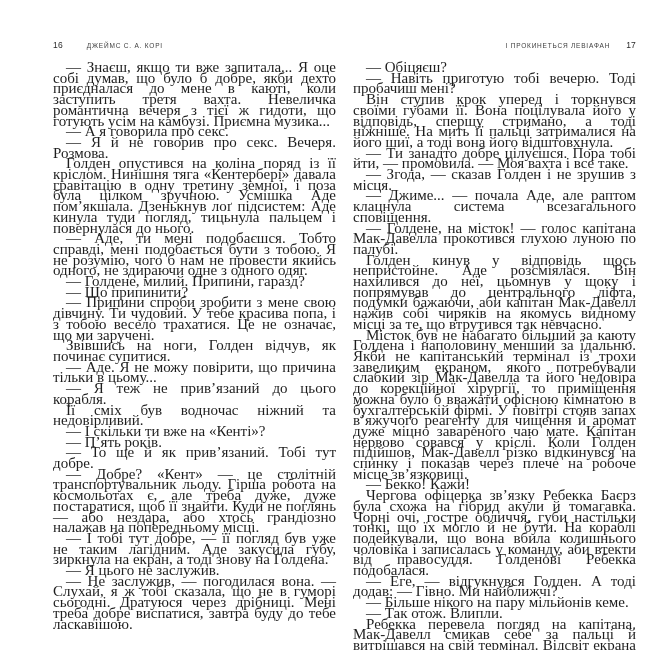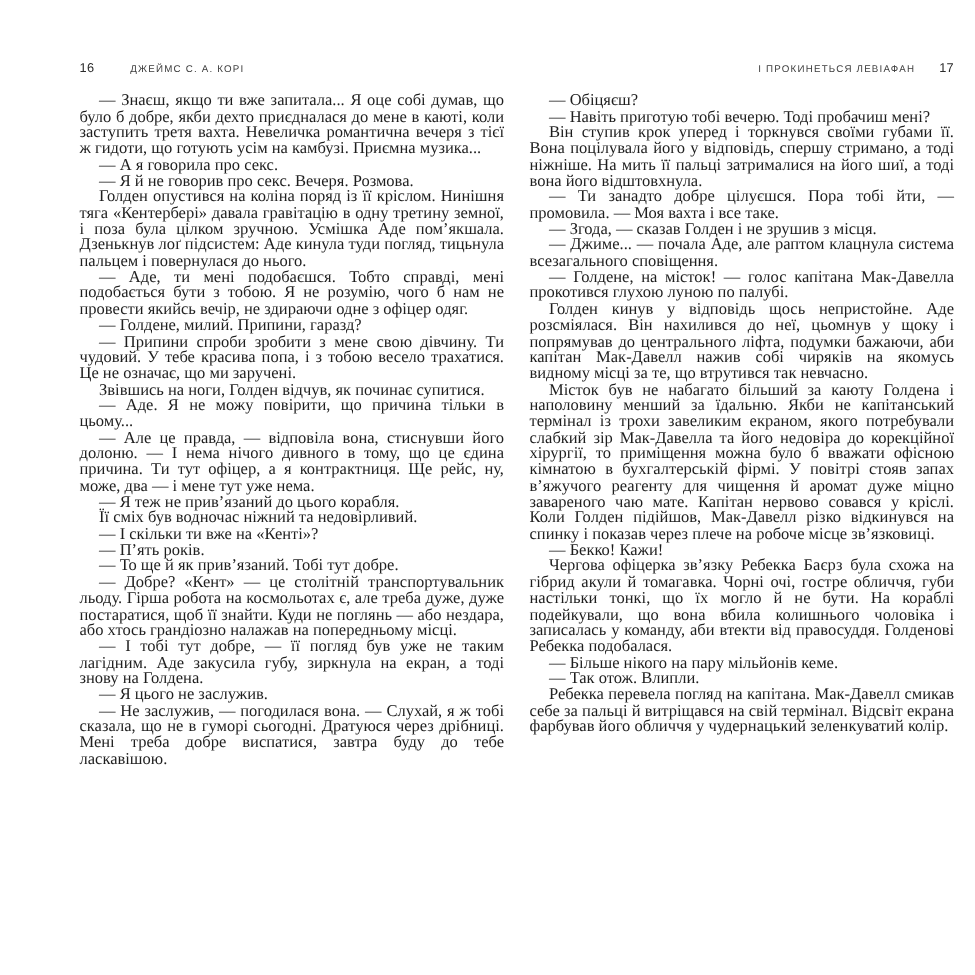--- a/index.html
+++ b/index.html
@@ -43,21 +43,21 @@
   }
   .running-head .folio {
     font-size: 8.5px;
     letter-spacing: 0.2px;
     color: #2a2a2a;
   }
   .running-head.head-left .folio { margin-right: 24px; }
   .running-head.head-right { justify-content: flex-end; }
   .running-head.head-right .folio { margin-left: 16px; }
   .body-text {
-    font-size: 11px;
+    font-size: 15px;
     line-height: 10.7px;
     text-align: justify;
     text-justify: inter-word;
     hyphens: auto;
   }
   .body-text p {
     margin: 0;
     padding: 0;
     text-indent: 13px;
   }
@@ -76,32 +76,32 @@
 
         <p>— Знаєш, якщо ти вже запитала... Я оце собі думав, що було б добре, якби дехто приєдналася до мене в каюті, коли заступить третя вахта. Невеличка романтична вечеря з тієї ж гидоти, що готують усім на камбузі. Приємна музика...</p>
 
 
         <p>— А я говорила про секс.</p>
 
         <p>— Я й не говорив про секс. Вечеря. Розмова.</p>
 
         <p>Голден опустився на коліна поряд із її кріслом. Нинішня тяга «Кентербері» давала гравітацію в одну третину земної, і поза була цілком зручною. Усмішка Аде пом’якшала. Дзенькнув лоґ підсистем: Аде кинула туди погляд, тицьнула пальцем і повернулася до нього.</p>
 
-        <p>— Аде, ти мені подобаєшся. Тобто справді, мені подобається бути з тобою. Я не розумію, чого б нам не провести якийсь вечір, не здираючи одне з офіцер одяг.</p>
+        <p>— Аде, ти мені подобаєшся. Тобто справді, мені подобається бути з тобою. Я не розумію, чого б нам не провести якийсь одного, не здираючи одне з одного одяг.</p>
 
         <p>— Голдене, милий. Припини, гаразд?</p>
 
+        <p>— Що припинити?</p>
 
         <p>— Припини спроби зробити з мене свою дівчину. Ти чудовий. У тебе красива попа, і з тобою весело трахатися. Це не означає, що ми заручені.</p>
 
         <p>Звівшись на ноги, Голден відчув, як починає супитися.</p>
 
         <p>— Аде. Я не можу повірити, що причина тільки в цьому...</p>
 
-        <p>— Але це правда, — відповіла вона, стиснувши його долоню. — І нема нічого дивного в тому, що це єдина причина. Ти тут офіцер, а я контрактниця. Ще рейс, ну, може, два — і мене тут уже нема.</p>
 
         <p>— Я теж не прив’язаний до цього корабля.</p>
 
         <p>Її сміх був водночас ніжний та недовірливий.</p>
 
         <p>— І скільки ти вже на «Кенті»?</p>
 
         <p>— П’ять років.</p>
 
         <p>— То ще й як прив’язаний. Тобі тут добре.</p>
@@ -139,20 +139,21 @@
 
         <p>Голден кинув у відповідь щось непристойне. Аде розсміялася. Він нахилився до неї, цьомнув у щоку і попрямував до центрального ліфта, подумки бажаючи, аби капітан Мак-Давелл нажив собі чиряків на якомусь видному місці за те, що втрутився так невчасно.</p>
 
         <p>Місток був не набагато більший за каюту Голдена і наполовину менший за їдальню. Якби не капітанський термінал із трохи завеликим екраном, якого потребували слабкий зір Мак-Давелла та його недовіра до корекційної хірургії, то приміщення можна було б вважати офісною кімнатою в бухгалтерській фірмі. У повітрі стояв запах в’яжучого реагенту для чищення й аромат дуже міцно завареного чаю мате. Капітан нервово совався у кріслі. Коли Голден підійшов, Мак-Давелл різко відкинувся на спинку і показав через плече на робоче місце зв’язковиці.</p>
 
         <p>— Бекко! Кажи!</p>
 
         <p>Чергова офіцерка зв’язку Ребекка Баєрз була схожа на гібрид акули й томагавка. Чорні очі, гостре обличчя, губи настільки тонкі, що їх могло й не бути. На кораблі подейкували, що вона вбила колишнього чоловіка і записалась у команду, аби втекти від правосуддя. Голденові Ребекка подобалася.</p>
 
 
+        <p>— Еге, — відгукнувся Голден. А тоді додав: — Гівно. Ми найближчі?</p>
 
         <p>— Більше нікого на пару мільйонів кеме.</p>
 
         <p>— Так отож. Влипли.</p>
 
         <p>Ребекка перевела погляд на капітана. Мак-Давелл смикав себе за пальці й витріщався на свій термінал. Відсвіт екрана фарбував його обличчя у чудернацький зеленкуватий колір.</p>
       </div>
   </div>
 
 </div>

